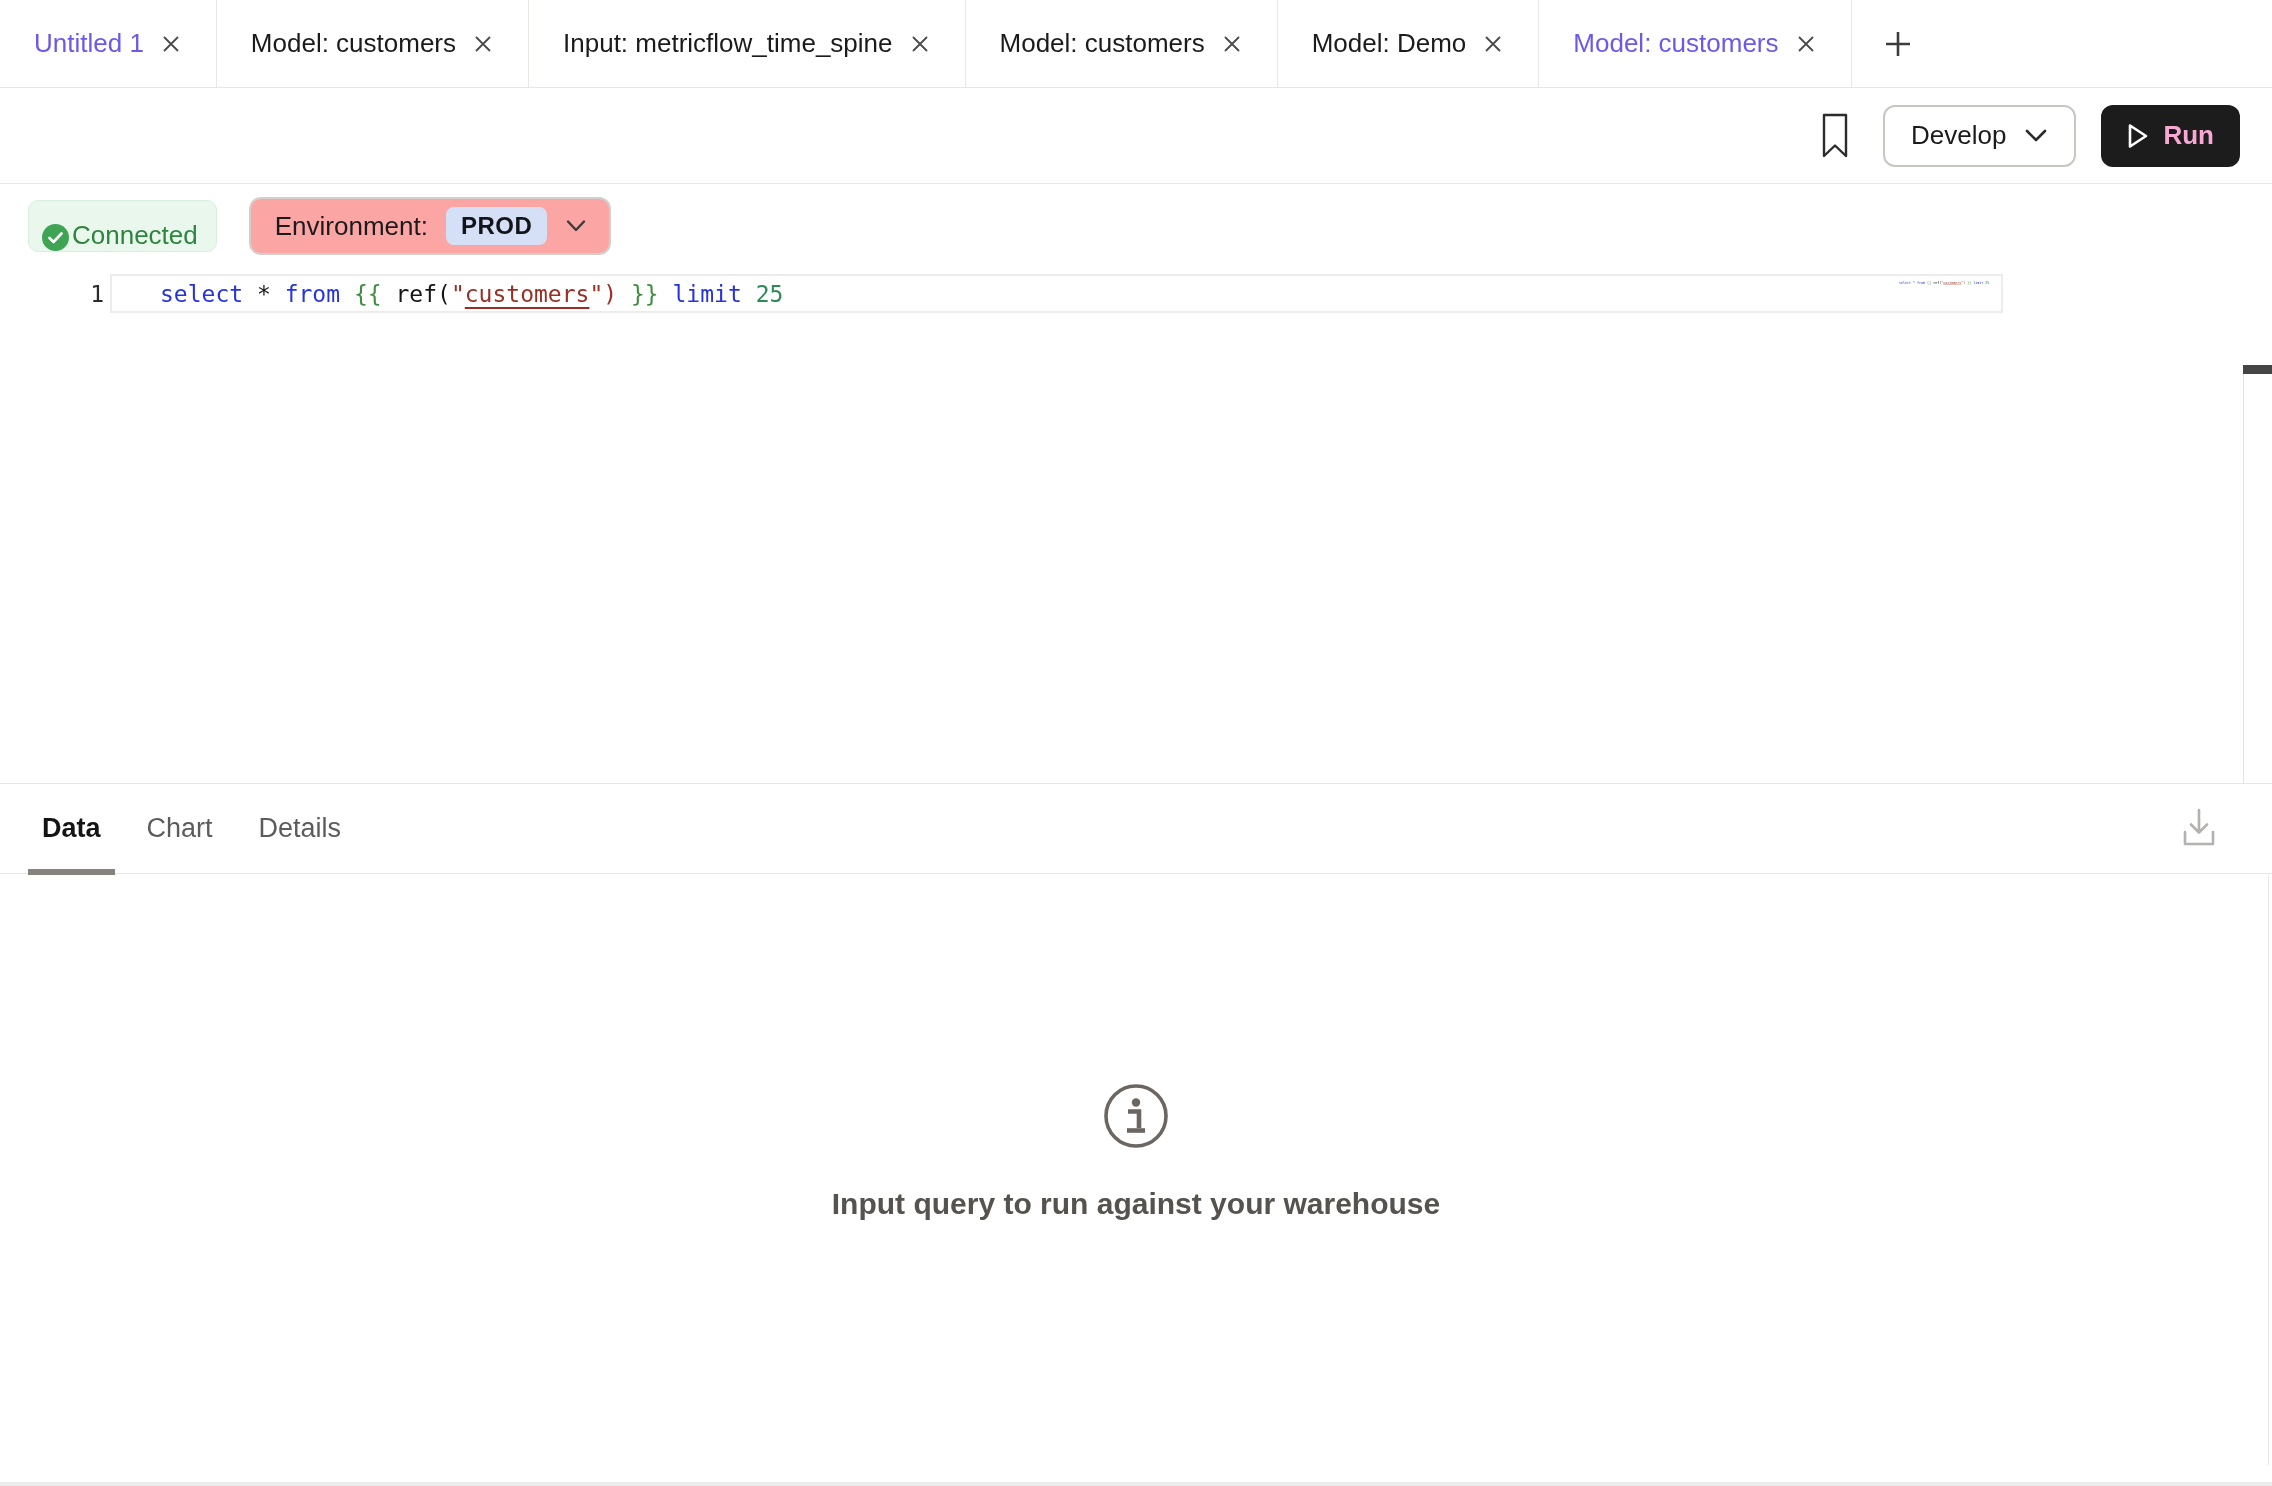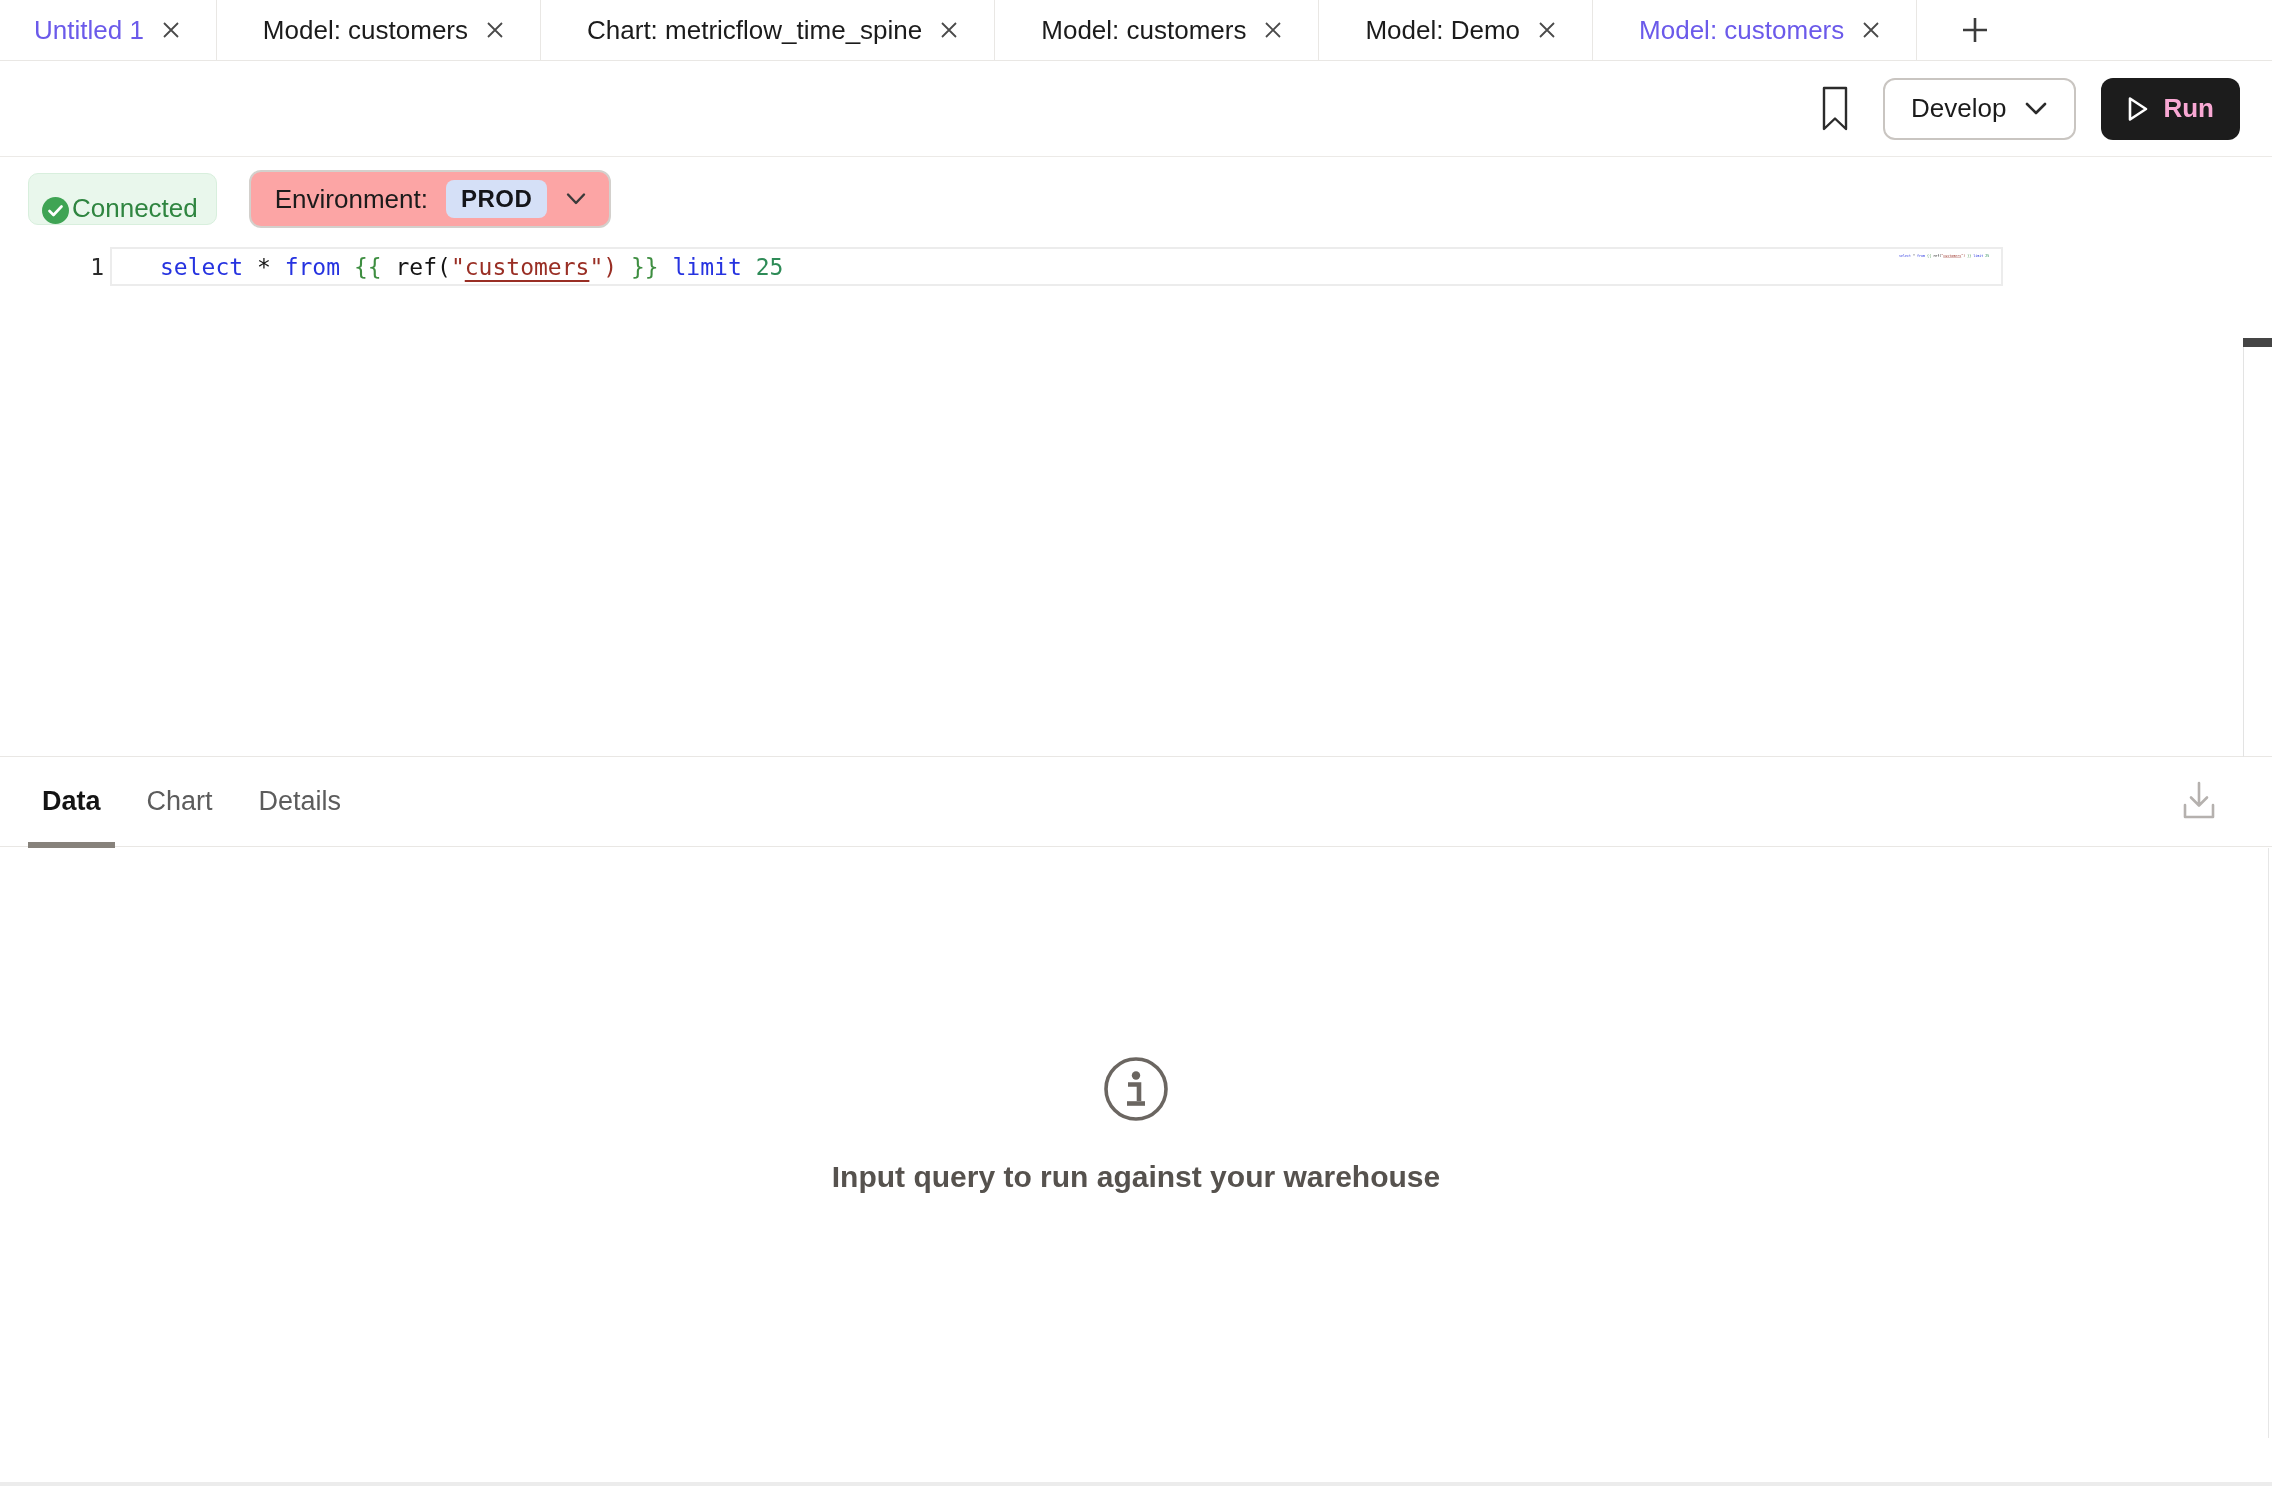--- a/index.html
+++ b/index.html
@@ -14,21 +14,21 @@
     --number-green:#2E8B57;
     --border-gray:#E9E7E4;
     --text-dark:#1B1B1B;
   }
   *{box-sizing:border-box;margin:0;padding:0;}
   html,body{width:2272px;height:1486px;overflow:hidden;background:#fff;
     font-family:"Liberation Sans", sans-serif;color:var(--text-dark);}
   .app{position:relative;width:2272px;height:1486px;background:#fff;}
 
   
-  .tabbar{display:flex;align-items:stretch;height:61px;border-bottom:1px solid var(--border-gray);background:#fff;gap:12px;}
+  .tabbar{display:flex;align-items:stretch;height:88px;border-bottom:1px solid var(--border-gray);background:#fff;}
   .tab{display:flex;align-items:center;gap:16px;padding:0 34px;border-right:1px solid var(--border-gray);
     font-size:26px;color:var(--text-dark);white-space:nowrap;cursor:default;}
   .tab.accent .tab-label{color:var(--accent-purple);}
   .tab-close{display:flex;align-items:center;}
   .tab-close svg{display:block;}
   .tab-plus{display:flex;align-items:center;padding:0 30px;}
 
   
   .toolbar{height:96px;display:flex;align-items:center;justify-content:flex-end;
     padding-right:32px;border-bottom:1px solid #ECEAE7;background:#fff;}
@@ -107,21 +107,21 @@
     </div>
     <div class="tab">
       <span class="tab-label">Model: customers</span>
       <span class="tab-close">
         <svg width="22" height="22" viewBox="0 0 22 22">
             <path d="M4 4 L18 18 M18 4 L4 18" stroke="#4A4A4A" stroke-width="1.8" fill="none"></path>
           </svg>
       </span>
     </div>
     <div class="tab">
-      <span class="tab-label">Chart: metricflow_time_spine</span>
+      <span class="tab-label">Input: metricflow_time_spine</span>
       <span class="tab-close">
         <svg width="22" height="22" viewBox="0 0 22 22">
             <path d="M4 4 L18 18 M18 4 L4 18" stroke="#4A4A4A" stroke-width="1.8" fill="none"></path>
           </svg>
       </span>
     </div>
     <div class="tab">
       <span class="tab-label">Model: customers</span>
       <span class="tab-close">
         <svg width="22" height="22" viewBox="0 0 22 22">

